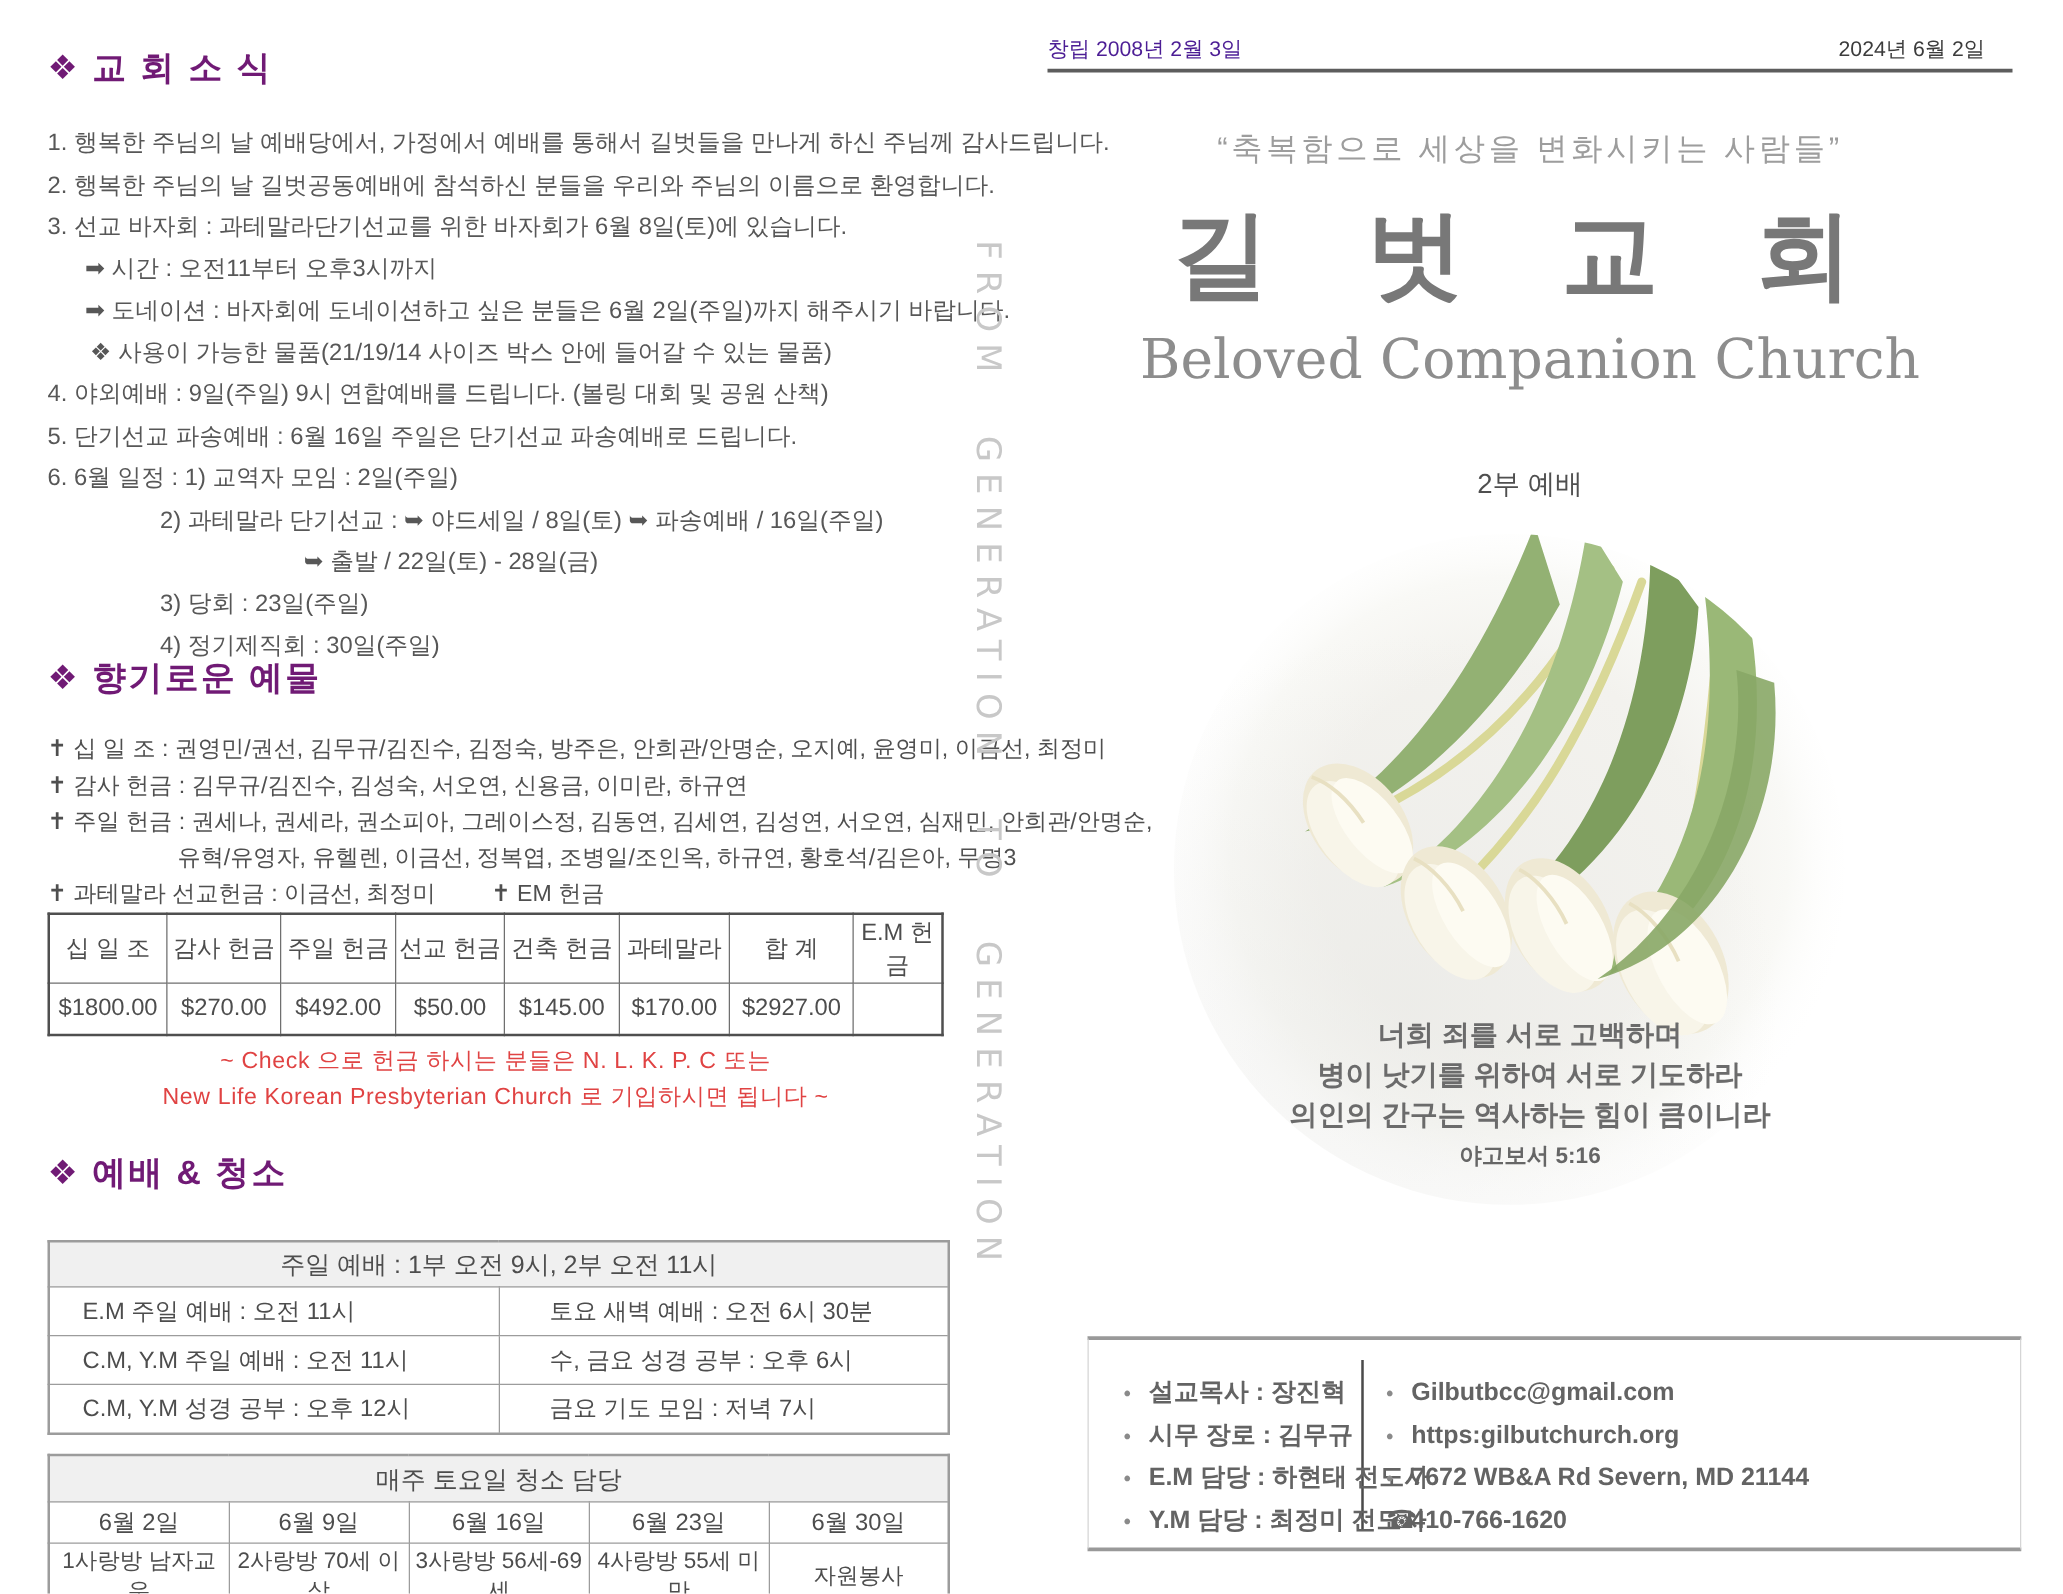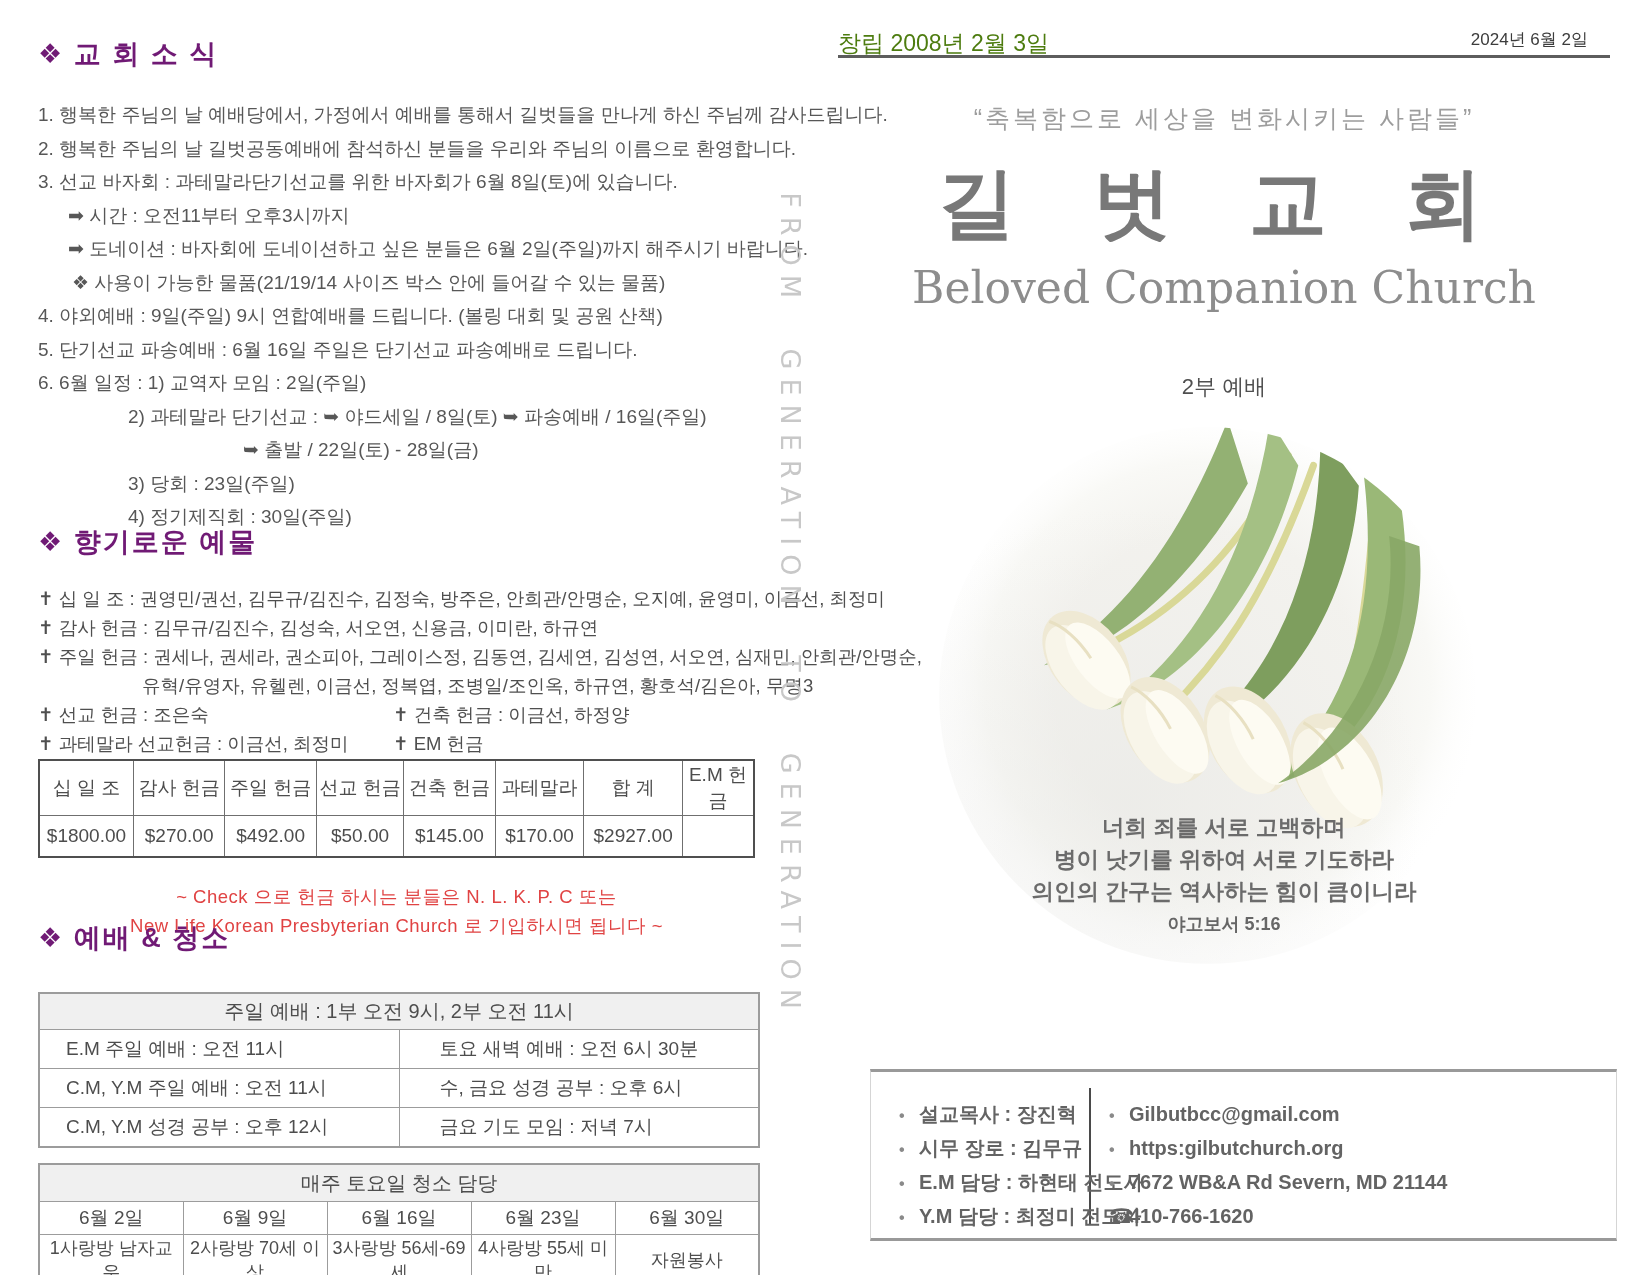--- a/index.html
+++ b/index.html
@@ -23,21 +23,21 @@
   .g-cont{padding-left:104px;}
   .grow{display:flex;}
   .grow .gl{width:355px;}
 
   table{border-collapse:collapse;}
   .offer-table{width:717px;margin-top:1px;border:2px solid #4f4f4f;table-layout:fixed;}
   .offer-table th,.offer-table td{border:1px solid #6f6f6f;text-align:center;font-size:19px;color:#4d4d4d;}
   .offer-table th{height:36px;font-weight:normal;}
   .offer-table td{height:38px;}
 
-  .note{margin-top:24px;width:717px;text-align:center;font-size:18.5px;line-height:29px;}
+  .note{margin-top:4px;width:717px;text-align:center;font-size:18.5px;line-height:29px;}
   .note div{letter-spacing:0.5px;}
 
   .worship{top:920px;}
   .w-table{width:722px;margin-top:36px;border:2px solid #9c9c9c;table-layout:fixed;}
   .w-table td{border:1.5px solid #9c9c9c;font-size:19px;color:#4d4d4d;}
   .w-span{height:33px;text-align:center;background:#f0f0f0;font-size:20px !important;}
   .w-l{height:36px;padding-left:26px;width:273px;}
   .w-r{height:36px;padding-left:40px;}
 
   .c-table{width:722px;margin-top:15px;border:2px solid #9c9c9c;table-layout:fixed;}
@@ -45,21 +45,21 @@
   .c-title{height:34px;background:#f0f0f0;font-size:20px !important;}
   .c-date{height:30px;}
   .c-team{height:31px;font-size:18px !important;}
 
   
   .spine{position:absolute;left:790px;top:605px;transform:translate(-50%,-50%) rotate(90deg);
          white-space:nowrap;font-size:27px;color:#c8c8c8;letter-spacing:9px;word-spacing:24px;
          font-family:"DejaVu Sans","Liberation Sans",sans-serif;}
 
   
-  .founded{position:absolute;left:838px;top:28px;font-size:23px;color:#4d7c0f;}
+  .founded{position:absolute;left:838px;top:28px;font-size:17px;color:#4c1d95;}
   .issue-date{position:absolute;left:1380px;top:28px;width:208px;text-align:right;font-size:17px;color:#3c3c3c;}
   .top-rule{position:absolute;left:838px;top:55px;width:772px;height:3px;background:#5d5d5d;}
   .rblock{position:absolute;left:838px;width:772px;text-align:center;}
   .slogan{top:102px;font-size:25px;color:#9d9d9d;letter-spacing:3px;}
   .church-title{top:152px;font-size:78px;font-weight:bold;color:#787878;letter-spacing:28px;}
   .church-en{top:262px;font-size:44px;color:#8d8d8d;font-family:"DejaVu Serif","Liberation Serif",serif;}
   .service{top:372px;font-size:22px;color:#4f4f4f;}
 
   .tulip-wrap{position:absolute;left:925px;top:425px;width:565px;height:545px;}
   .verse{top:812px;font-size:22.5px;font-weight:bold;color:#6b6b6b;line-height:32px;}
@@ -100,24 +100,20 @@
     </div>
   </section>
 
   <section class="sec gifts">
     <h2>❖ 향기로운 예물</h2>
     <div class="glines">
       <div class="g">✝ 십 일 조 : 권영민/권선, 김무규/김진수, 김정숙, 방주은, 안희관/안명순, 오지예, 윤영미, 이금선, 최정미</div>
       <div class="g">✝ 감사 헌금 : 김무규/김진수, 김성숙, 서오연, 신용금, 이미란, 하규연</div>
       <div class="g">✝ 주일 헌금 : 권세나, 권세라, 권소피아, 그레이스정, 김동연, 김세연, 김성연, 서오연, 심재민, 안희관/안명순,</div>
       <div class="g g-cont">유혁/유영자, 유헬렌, 이금선, 정복엽, 조병일/조인옥, 하규연, 황호석/김은아, 무명3</div>
-      <div class="grow">
-        <div class="g gl">✝ 선교 헌금 : 조은숙</div>
-        <div class="g">✝ 건축 헌금 : 이금선, 하정양</div>
-      </div>
       <div class="grow">
         <div class="g gl">✝ 과테말라 선교헌금 : 이금선, 최정미</div>
         <div class="g">✝ EM  헌금</div>
       </div>
     </div>
 
     <table class="offer-table">
       <colgroup>
         <col style="width:13.2%">
           <col style="width:12.8%">

